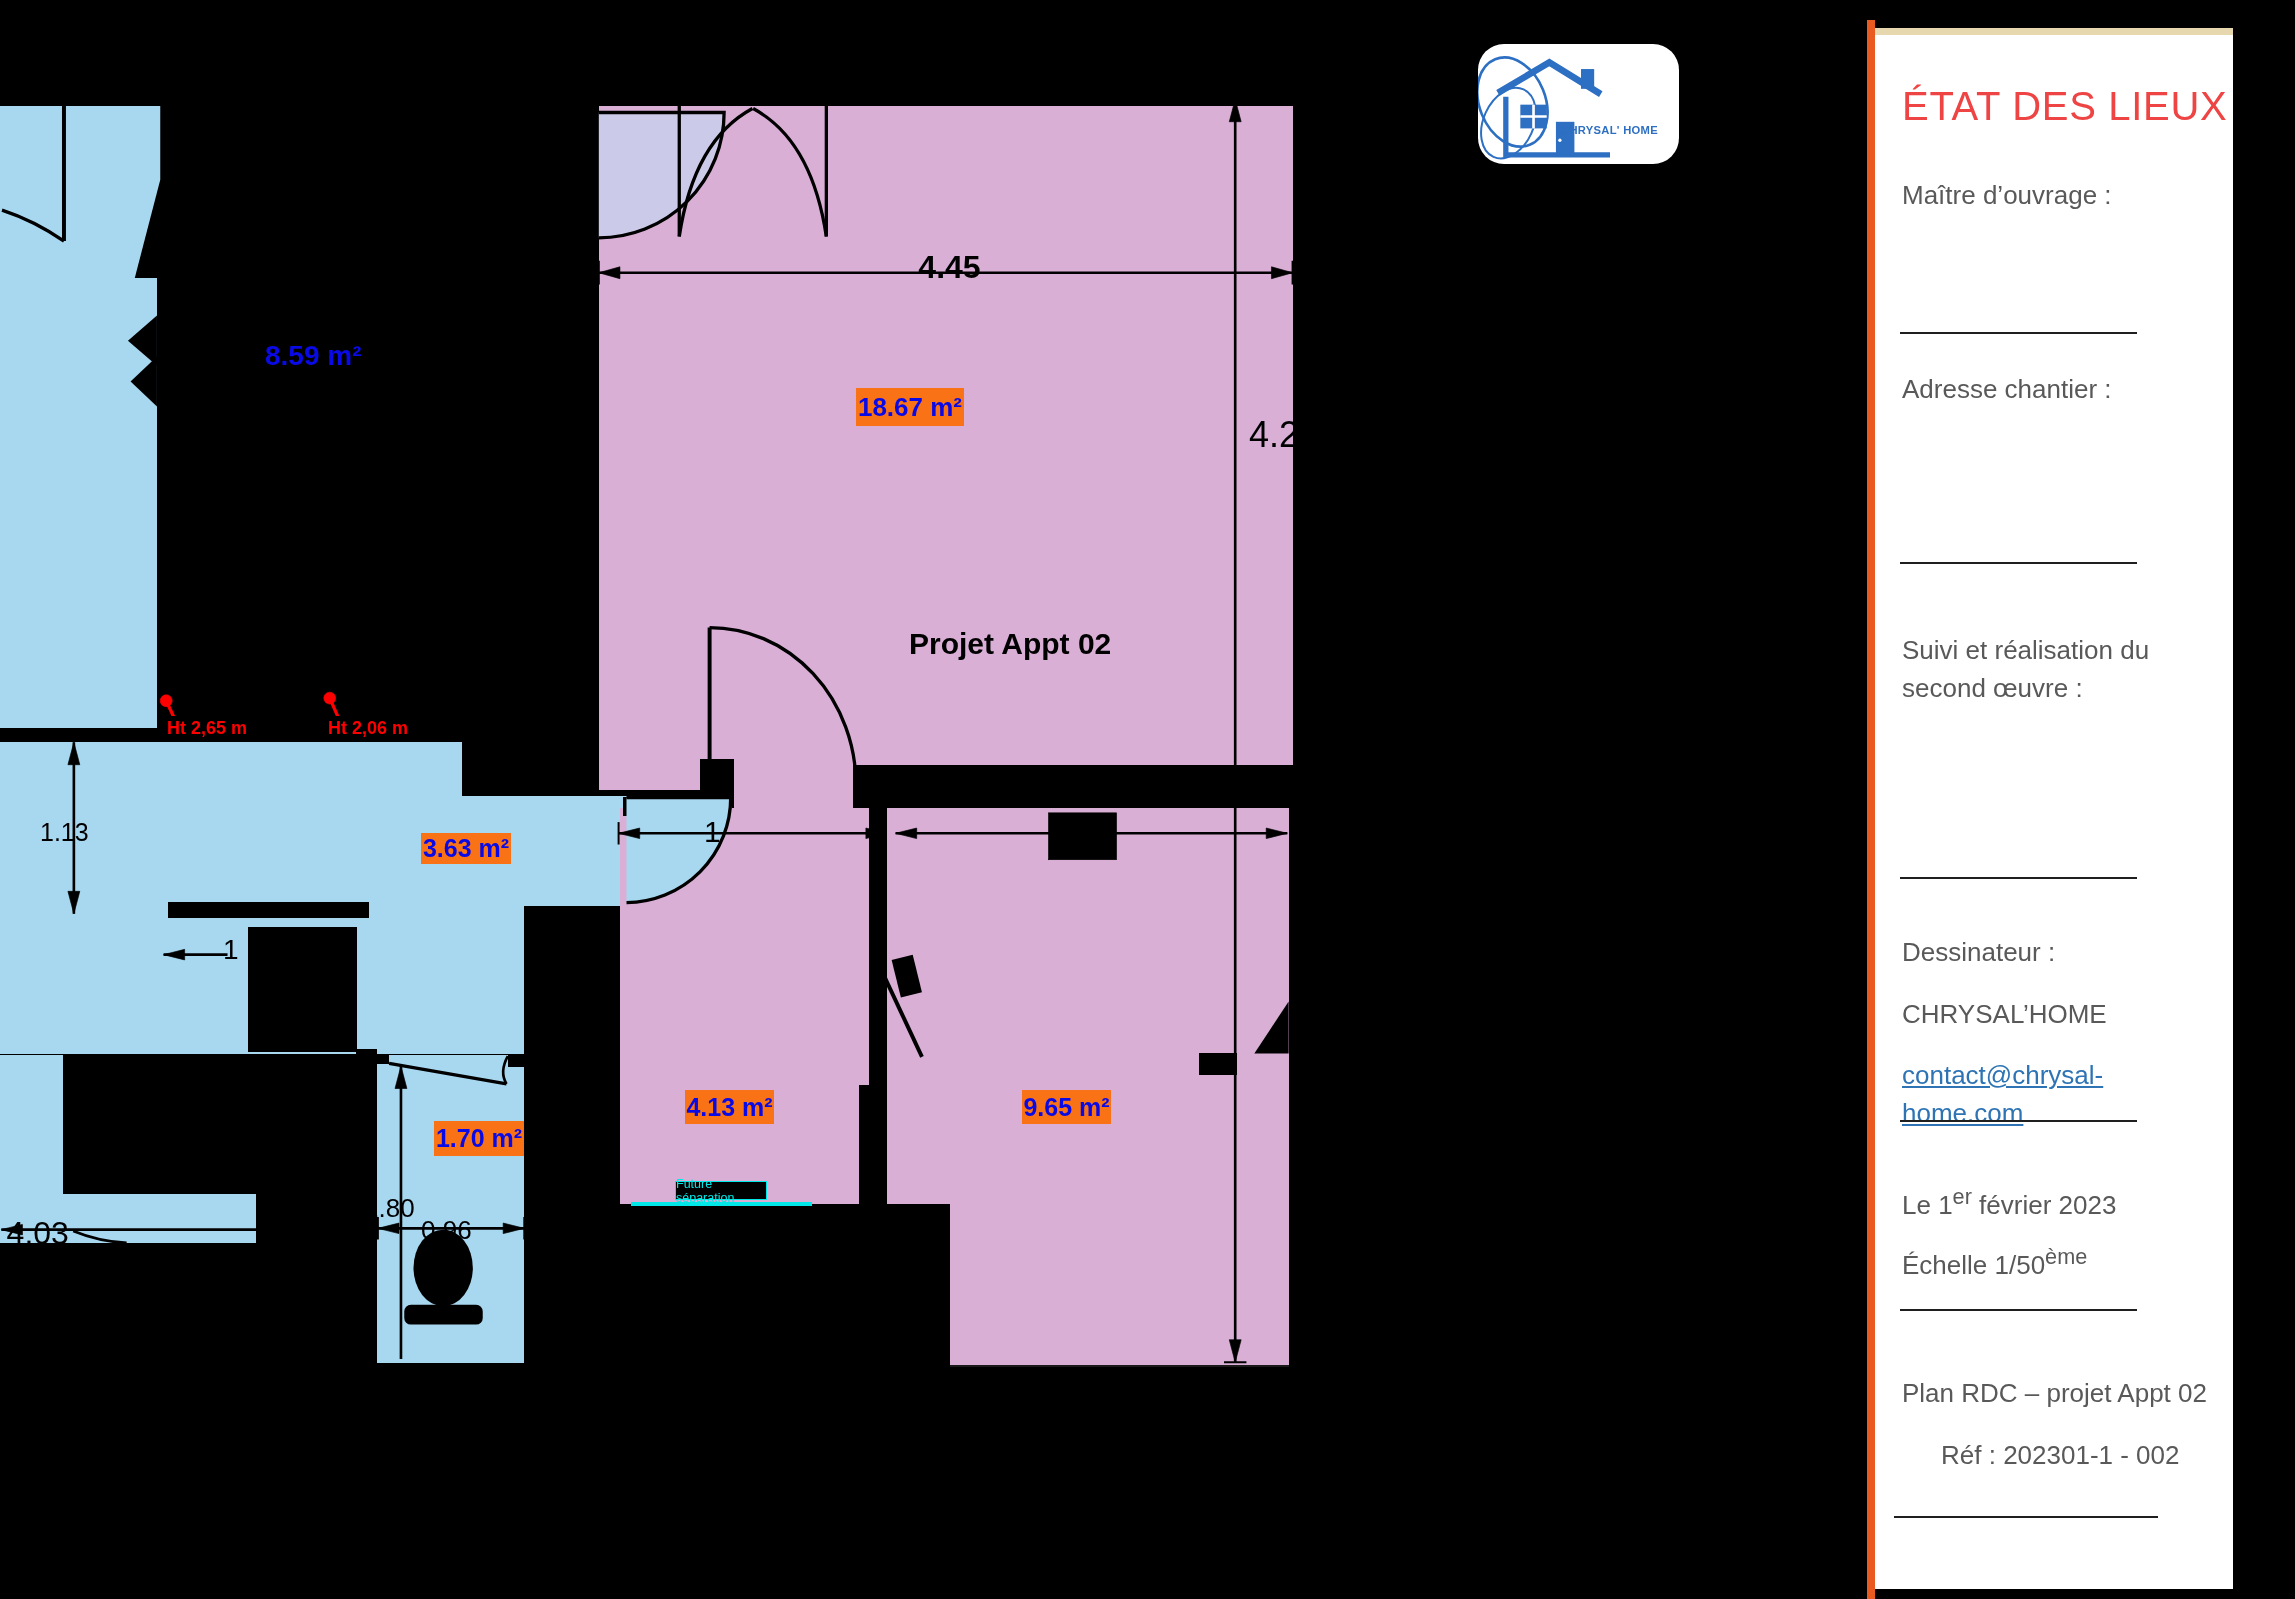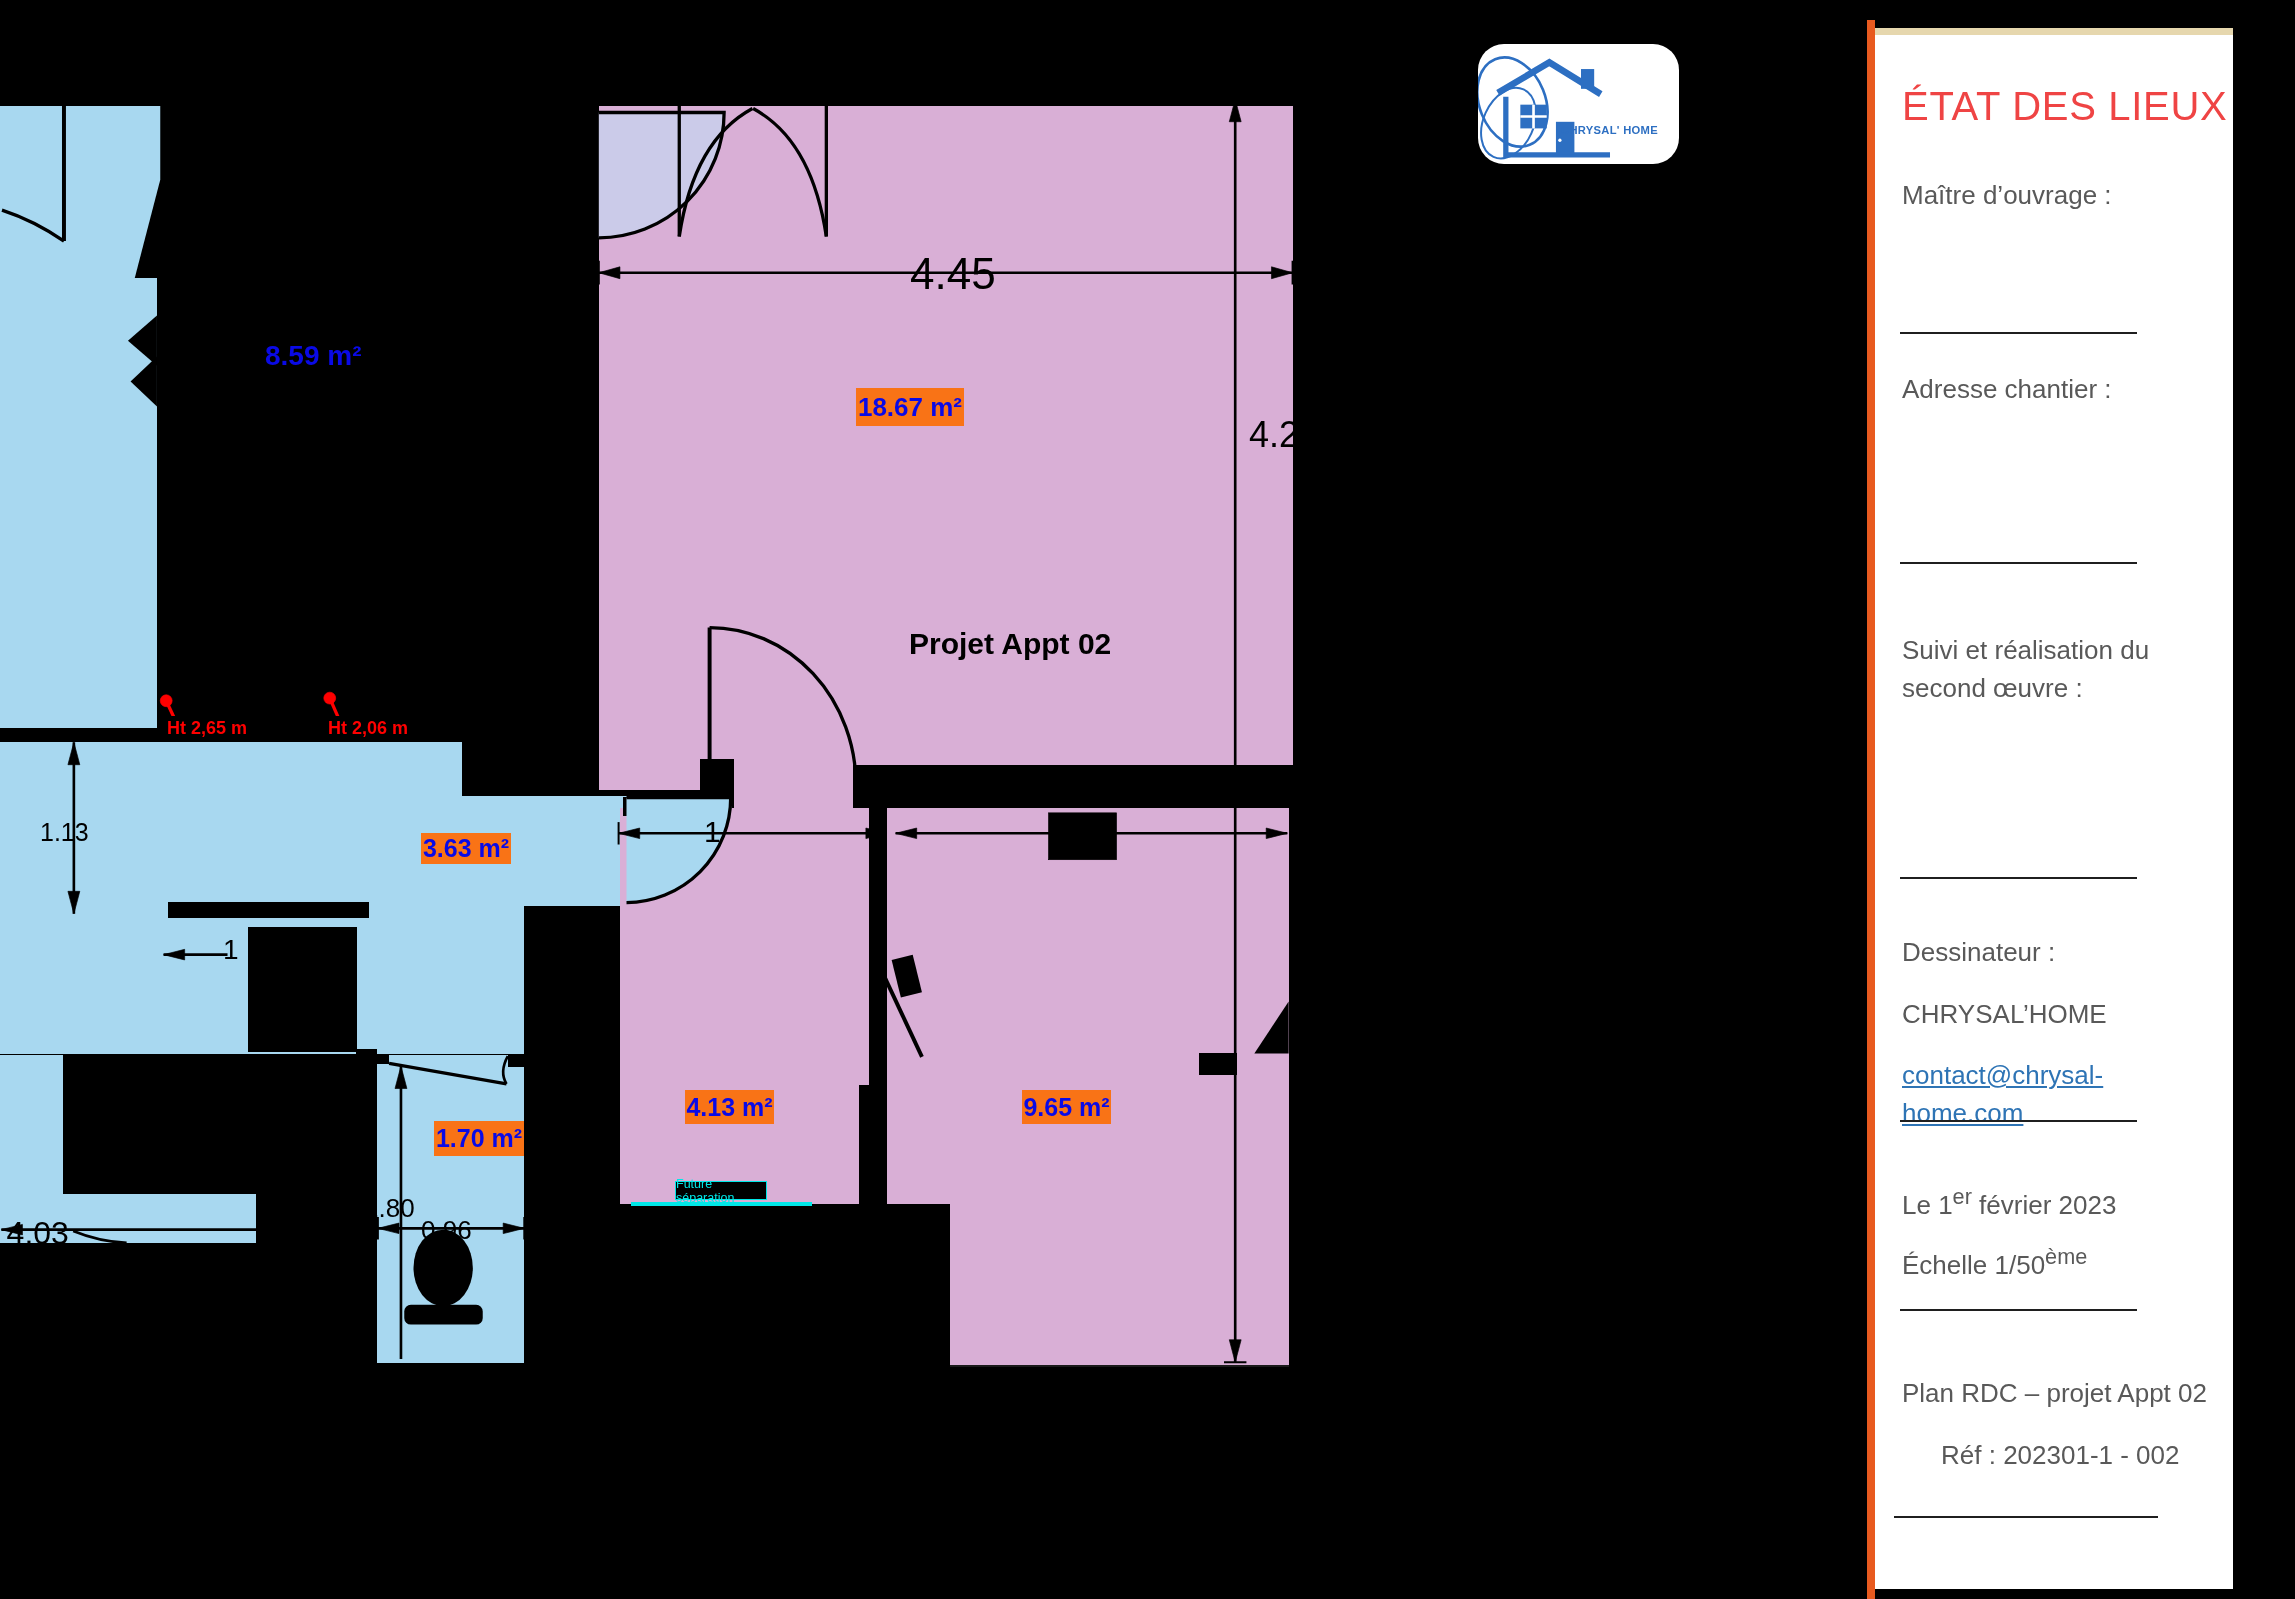--- a/index.html
+++ b/index.html
@@ -170,21 +170,21 @@
 
 <div class="dimtext" style="left:265px;top:340px;font-size:28px;color:#0A0AE6;">8.59 m²</div>
 <div class="arealabel" style="left:856px;top:388px;width:108px;height:38px;font-size:26px;">18.67 m²</div>
 <div class="arealabel" style="left:421px;top:833px;width:90px;height:31px;">3.63 m²</div>
 <div class="arealabel" style="left:419px;top:1121px;width:90px;height:35px;margin-left:15px;">1.70 m²</div>
 <div class="arealabel" style="left:685px;top:1090px;width:89px;height:34px;">4.13 m²</div>
 <div class="arealabel" style="left:1022px;top:1090px;width:89px;height:34px;">9.65 m²</div>
 
 <div class="dimtext" style="left:909px;top:627px;font-size:30px;">Projet Appt 02</div>
 
-<div class="dimtext" style="left:910px;top:249px;width:79px;text-align:center;font-size:44px;font-weight:normal;">4.45</div>
+<div class="dimtext" style="left:910px;top:249px;width:79px;text-align:center;font-size:32px;font-weight:bold;">4.45</div>
 <div class="dimtext" style="left:1249px;top:414px;font-size:36px;font-weight:normal;">4.20</div>
 <div class="dimtext" style="left:40px;top:818px;font-size:25px;font-weight:normal;">1.13</div>
 <div class="dimtext" style="left:6.6px;top:1215px;font-size:32px;font-weight:normal;">4.03</div>
 <div class="dimtext" style="left:364px;top:1193px;font-size:26px;font-weight:normal;">1.80</div>
 <div class="dimtext" style="left:421px;top:1215px;font-size:26px;font-weight:normal;">0.96</div>
 <div class="dimtext" style="left:704px;top:815px;font-size:30px;font-weight:normal;">1</div>
 <div class="dimtext" style="left:223px;top:934px;font-size:28px;font-weight:normal;">1</div>
 
 <div class="rednote" style="left:164px;top:716px;width:86px;height:25px;">Ht 2,65 m</div>
 <div class="rednote" style="left:327px;top:716px;width:82px;height:25px;">Ht 2,06 m</div>

